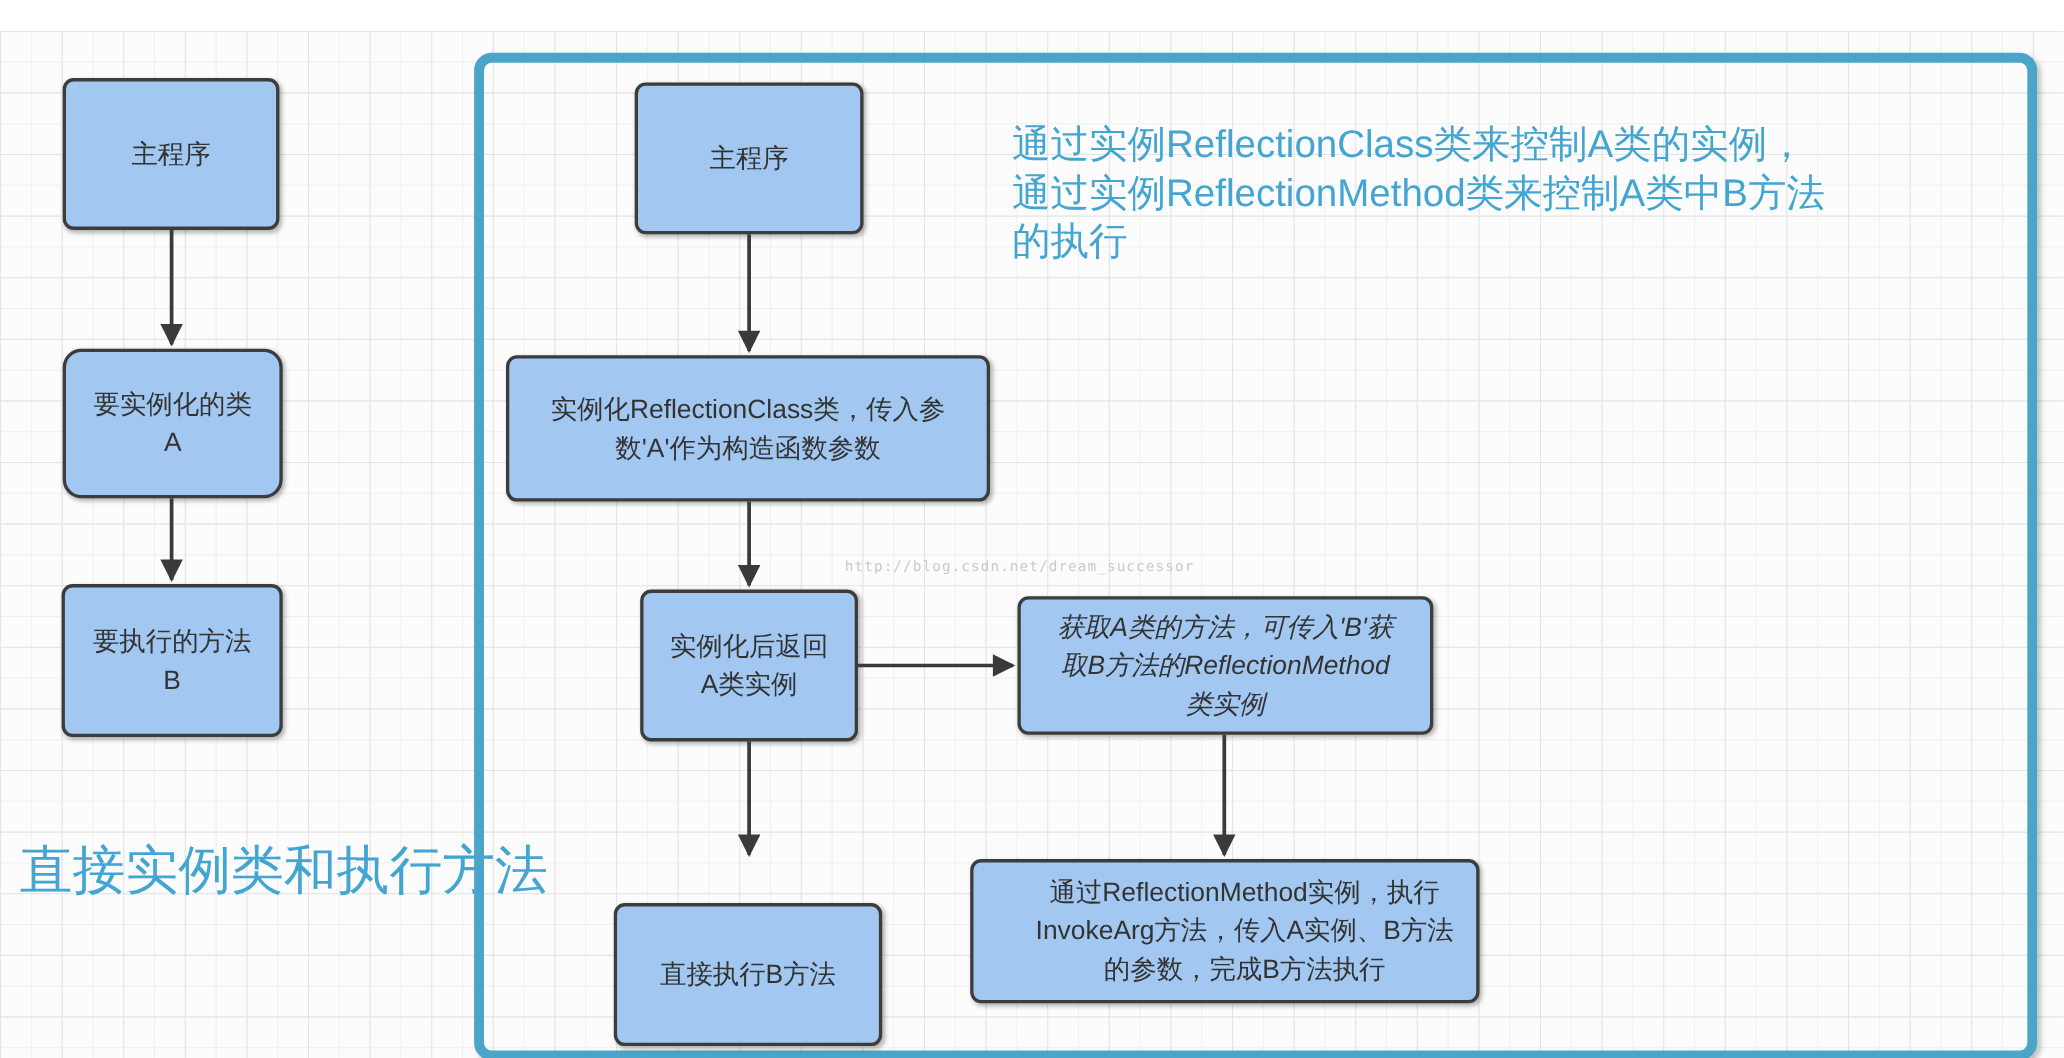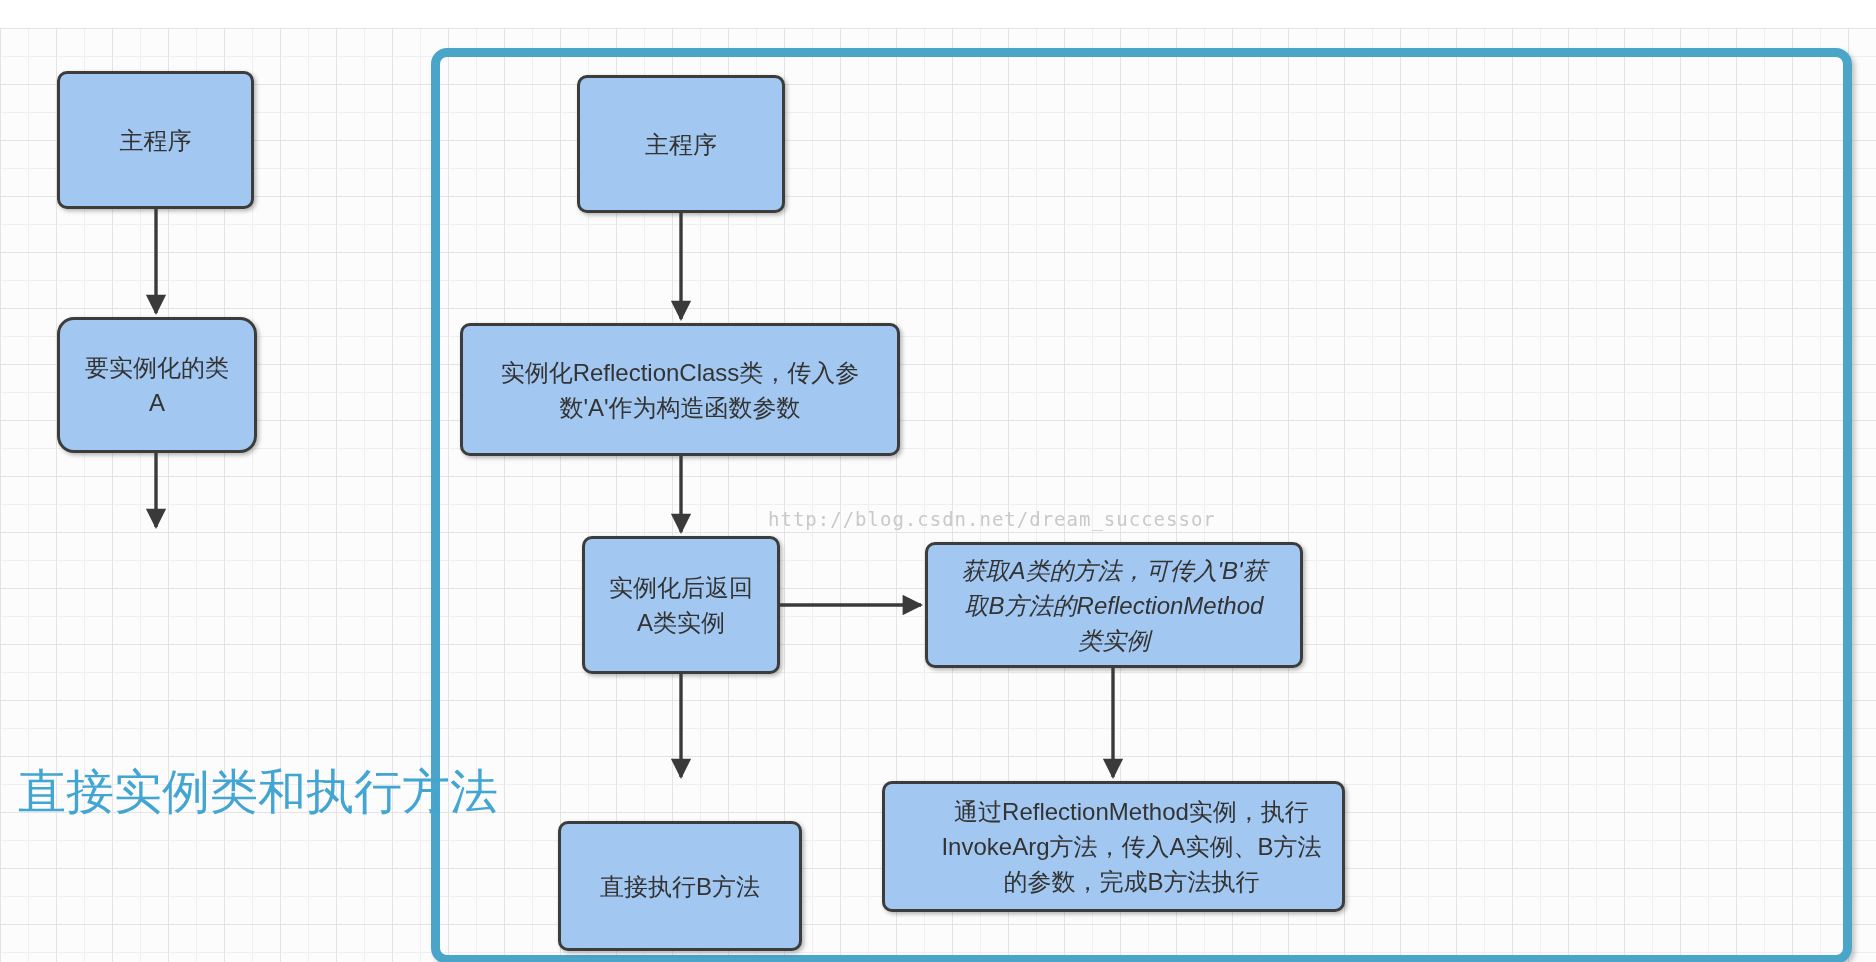--- a/index.html
+++ b/index.html
@@ -70,38 +70,40 @@
     font-size: 35px;
     line-height: 44px;
     color: #43a5d1;
     white-space: pre-line;
   }
 
   .watermark {
     position: absolute;
     left: 768px; top: 480px;
     font-family: "DejaVu Sans Mono", monospace;
-    font-size: 19px;
+    font-size: 13px;
     letter-spacing: 1px;
     color: #c9c9c9;
     white-space: nowrap;
   }
 </style>
 </head>
 <body>
 
 <div id="canvas">
 
   <div class="container-box"></div>
 
   <div class="node" style="left:57px; top:43px; width:197px; height:138px;">主程序</div>
 
   <div class="node" style="left:57px; top:289px; width:200px; height:136px;border-radius:17px;">要实例化的类
 A</div>
 
+  <div class="node" style="left:56px; top:503px; width:201px; height:139px;">要执行的方法
+B</div>
 
   <div class="caption">直接实例类和执行方法</div>
 
   <div class="node" style="left:577px; top:47px; width:208px; height:138px;">主程序</div>
 
   <div class="node" style="left:460px; top:295px; width:440px; height:133px;">实例化ReflectionClass类，传入参
 数'A'作为构造函数参数</div>
 
   <div class="node" style="left:582px; top:508px; width:198px; height:138px;">实例化后返回
 A类实例</div>
@@ -109,20 +111,23 @@
   <div class="node" style="left:925px; top:514px; width:378px; height:126px;font-style:italic;">获取A类的方法，可传入'B'获
 取B方法的ReflectionMethod
 类实例</div>
 
   <div class="node" style="left:558px; top:793px; width:244px; height:130px;">直接执行B方法</div>
 
   <div class="node" style="left:882px; top:753px; width:463px; height:131px;padding-left:44px;">通过ReflectionMethod实例，执行
 InvokeArg方法，传入A实例、B方法
 的参数，完成B方法执行</div>
 
+  <div class="annotation">通过实例ReflectionClass类来控制A类的实例，
+通过实例ReflectionMethod类来控制A类中B方法
+的执行</div>
 
   <div class="watermark">http://blog.csdn.net/dream_successor</div>
 
   <svg class="arrow-layer" width="1876" height="962">
     <defs>
       <marker id="ah" viewBox="0 0 10 10" refX="9" refY="5" markerWidth="7" markerHeight="6" orient="auto">
         <path d="M0,0 L10,5 L0,10 z" fill="#3a3a3a"></path>
       </marker>
     </defs>
     <line x1="156" y1="181" x2="156" y2="285" stroke="#3a3a3a" stroke-width="3.4" marker-end="url(#ah)"></line>

